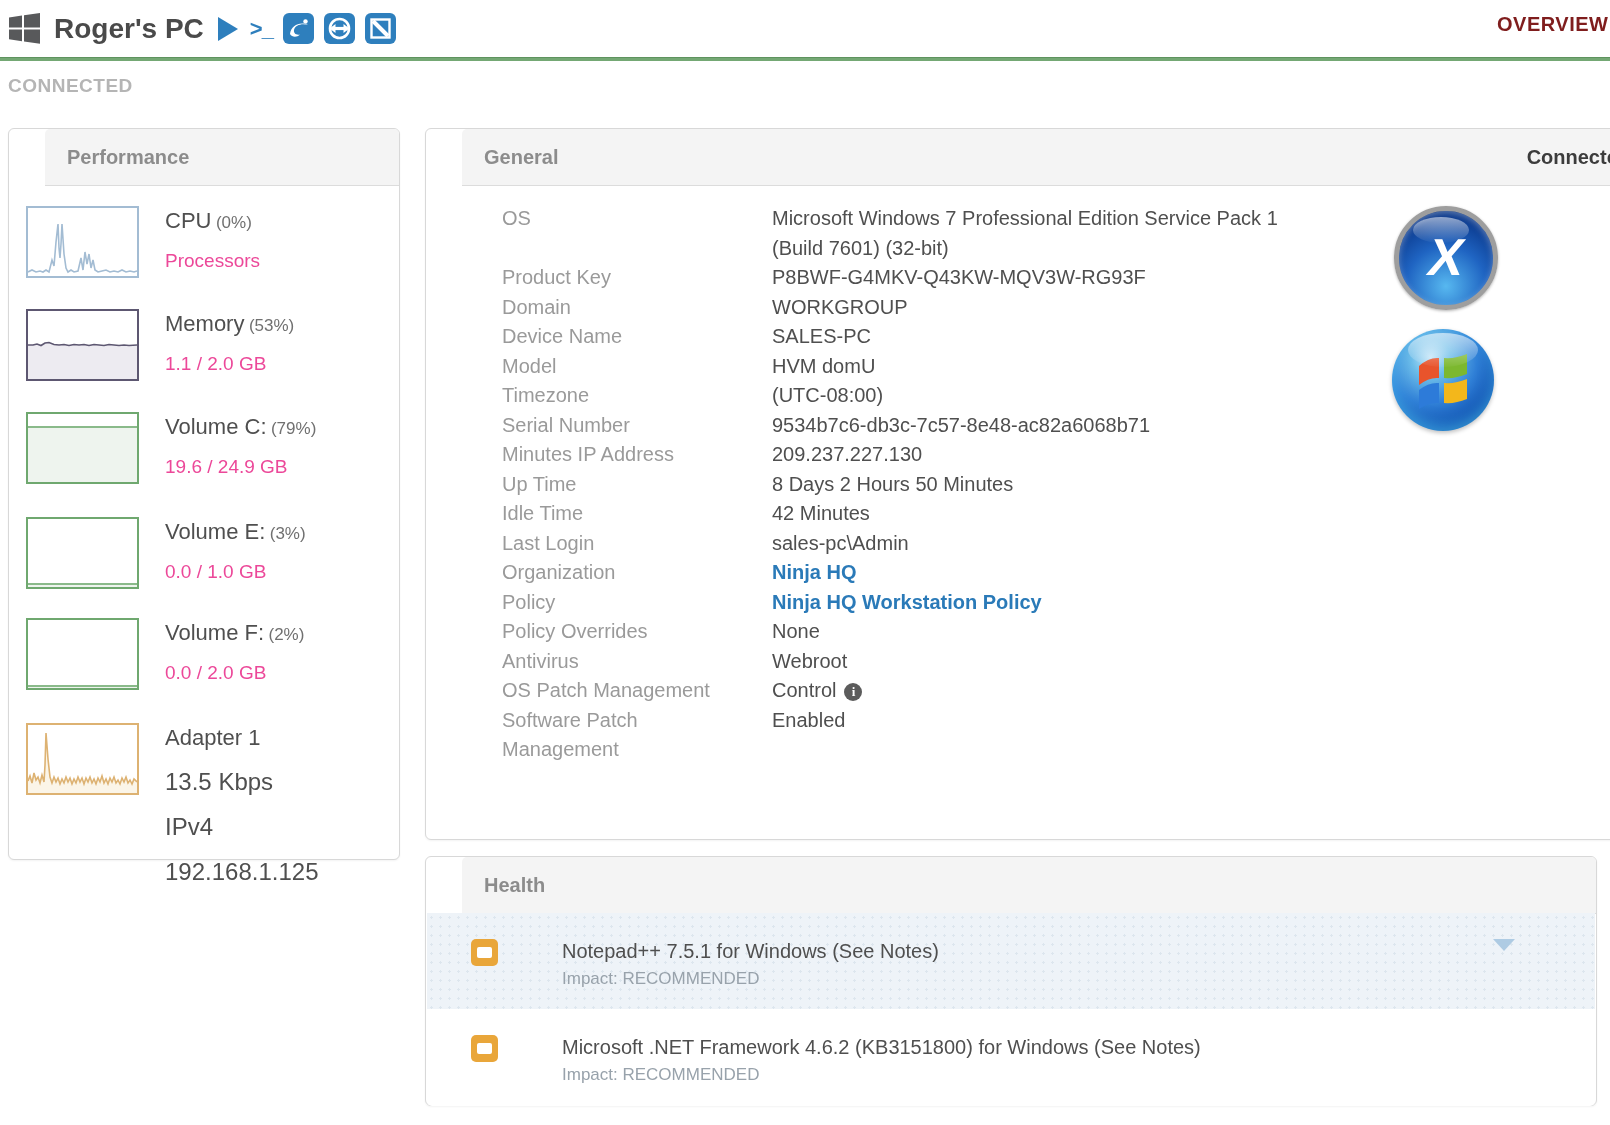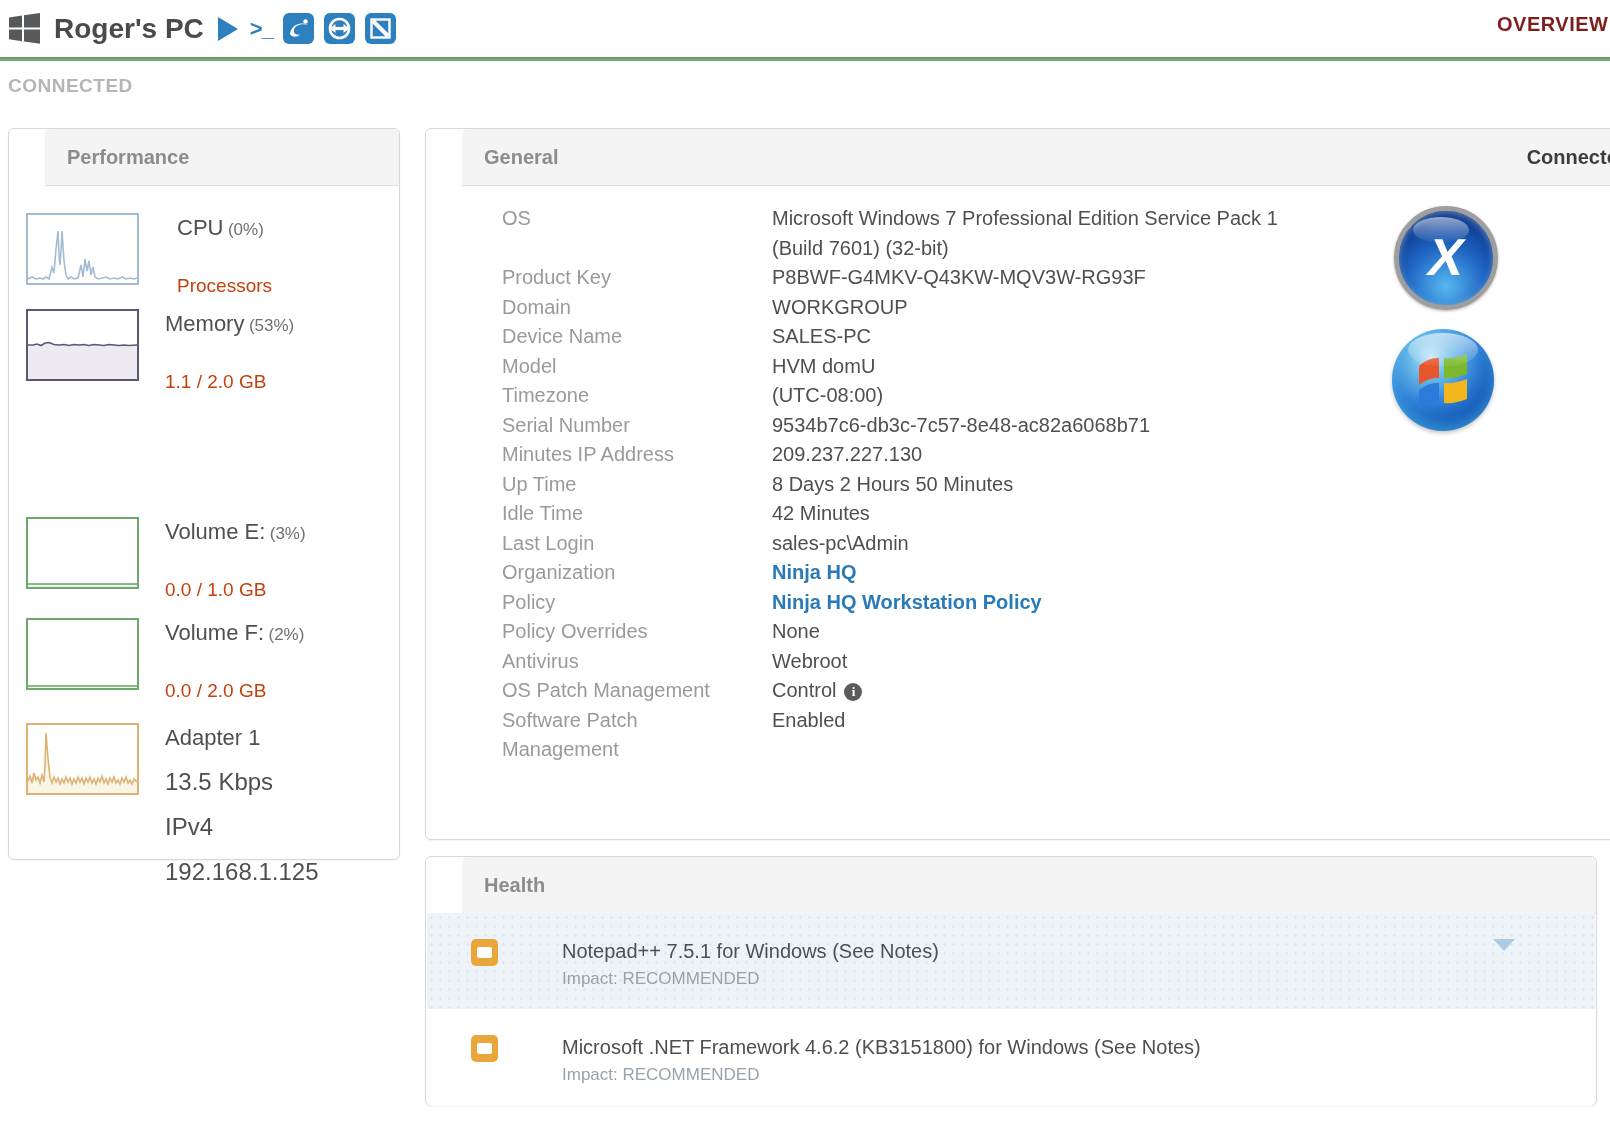--- a/index.html
+++ b/index.html
@@ -33,21 +33,21 @@
   .perf-row{position:absolute;left:17px;display:flex;}
   .chart-box{width:113px;height:72px;box-sizing:border-box;position:relative;background:#fff;overflow:hidden;}
   .cb-cpu{border:2px solid #a3bcd3;}
   .cb-mem{border:2px solid #5d5771;}
   .cb-vol{border:2px solid #6fa86f;}
   .cb-net{border:2px solid #ddb272;}
   .vol-fill{position:absolute;bottom:0;left:0;right:0;background:#eef4ee;border-top:2px solid #8aba8a;}
   .perf-text{margin-left:26px;padding-top:2px;}
   .metric-name{font-size:22px;color:#4f4f4f;}
   .metric-pct{font-size:17px;color:#707070;}
-  .metric-sub{font-size:19px;color:#c2410c;margin-top:34px;}
+  .metric-sub{font-size:19px;color:#ec4899;margin-top:16px;}
   .adapter-line{font-size:24px;color:#4f4f4f;margin-top:17px;}
 
   
   .g-rows{padding-top:18px;}
   .g-row{position:relative;padding-left:310px;min-height:29.5px;line-height:29.5px;font-size:20px;}
   .g-label{position:absolute;left:40px;top:0;width:230px;color:#9a9a9a;}
   .g-value{color:#4f4f4f;white-space:pre-line;max-width:640px;}
   .g-link{color:#2a7ab8;font-weight:700;cursor:pointer;}
   .info-icon{display:inline-block;width:18px;height:18px;border-radius:50%;background:#5c5c5c;color:#fff;font-size:13px;font-weight:700;line-height:18px;text-align:center;margin-left:8px;vertical-align:1px;font-family:"Liberation Serif",serif;}
 
@@ -114,21 +114,21 @@
 </div>
 <div class="overview-tab">OVERVIEW</div>
 <div class="green-rule"></div>
 <div class="connected-label">CONNECTED</div>
 
 <div class="panel perf-panel">
   <div class="panel-header">
     <span>Performance</span>
   </div>
 
-  <div class="perf-row" style="top:84px;gap:12px;">
+  <div class="perf-row" style="top:77px;">
     <div class="chart-box cb-cpu">
       <svg viewBox="0 0 109 68" width="109" height="68" preserveAspectRatio="none">
         <polyline fill="none" stroke="#a3bcd3" stroke-width="1.6" points="0,64 4,62 8,64 12,63 15,64 18,62 21,64 24,52 26,58 28,34 30,16 31,40 32,50 33,36 34,16 36,46 38,60 40,64 43,62 46,64 50,63 53,50 55,62 57,44 59,56 61,46 63,60 65,52 67,62 70,64 74,63 78,62 82,64 86,63 90,64 94,62 98,64 102,63 106,64 109,63"></polyline>
       </svg>
     </div>
     <div class="perf-text">
       <div><span class="metric-name">CPU</span>
         <span class="metric-pct">(0%)</span></div>
       <div class="metric-sub">Processors</div>
     </div>
@@ -141,20 +141,30 @@
         <path d="M0,34 L5,34 L9,33 L13,34.5 L17,32 L21,31.5 L26,33.5 L31,34 L36,33.5 L41,34.5 L46,33.5 L51,34 L56,33.5 L61,34.5 L66,33.5 L71,34 L76,34.5 L81,33.5 L86,34 L91,34.5 L96,34 L101,34.5 L109,34" fill="none" stroke="#5d5771" stroke-width="1.6"></path>
       </svg>
     </div>
     <div class="perf-text">
       <div><span class="metric-name">Memory</span>
         <span class="metric-pct">(53%)</span></div>
       <div class="metric-sub">1.1 / 2.0 GB</div>
     </div>
   </div>
 
+  <div class="perf-row" style="top:283px;">
+    <div class="chart-box cb-vol">
+      <div class="vol-fill" style="height: 79%;"></div>
+    </div>
+    <div class="perf-text">
+      <div><span class="metric-name">Volume C:</span>
+        <span class="metric-pct">(79%)</span></div>
+      <div class="metric-sub">19.6 / 24.9 GB</div>
+    </div>
+  </div>
 
   <div class="perf-row" style="top:388px;">
     <div class="chart-box cb-vol">
       <div class="vol-fill" style="height: 3%;"></div>
     </div>
     <div class="perf-text">
       <div><span class="metric-name">Volume E:</span>
         <span class="metric-pct">(3%)</span></div>
       <div class="metric-sub">0.0 / 1.0 GB</div>
     </div>

